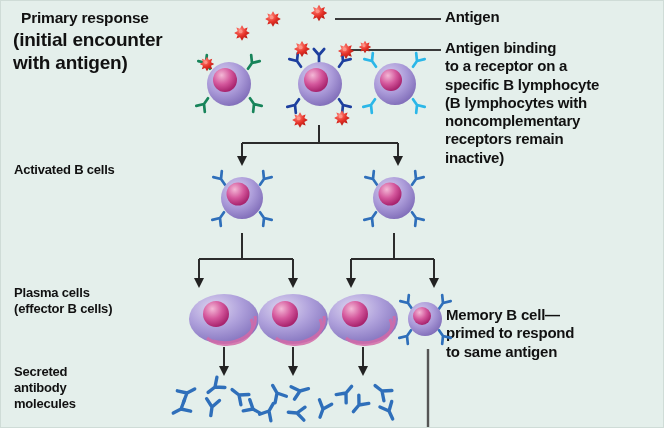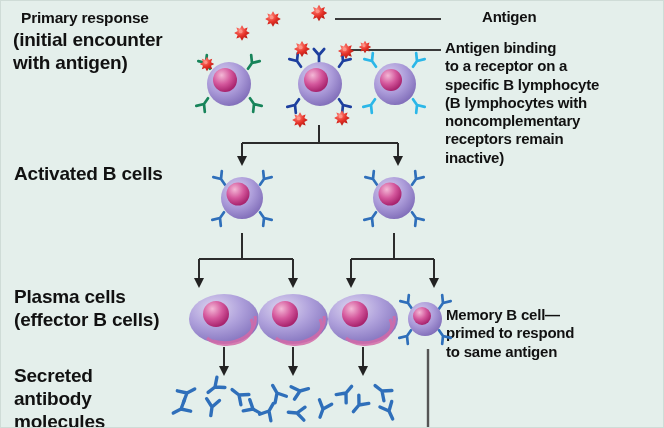--- a/index.html
+++ b/index.html
@@ -20,21 +20,21 @@
   .txt{
     position:absolute;
     color:#111111;
     font-weight:bold;
     line-height:1.22;
     white-space:pre-line;
     letter-spacing:-0.2px;
   }
   .t-head{font-size:15.5px;margin-left:8px;}
   .t-sub{font-size:19px;font-weight:bold;}
-  .t-lbl{font-size:19px;}
+  .t-lbl{font-size:13px;}
   .t-mid{font-size:14.5px;text-align:center;}
   .t-right{font-size:15px;}
   .lead{
     position:absolute;
     background:#3a3a3a;
     height:1.6px;
   }
   svg.ov{
     position:absolute;
     left:0;top:0;
@@ -56,21 +56,21 @@
   <div class="txt t-lbl" style="left:13px; top:161px;">Activated B cells</div>
 
 
   <div class="txt t-lbl" style="left:13px; top:284px;">Plasma cells
 (effector B cells)</div>
 
   <div class="txt t-lbl" style="left:13px; top:363px;">Secreted
 antibody
 molecules</div>
 
-  <div class="txt t-right" style="left:444px; top:7px;margin-left:37px;">Antigen</div>
+  <div class="txt t-right" style="left:444px; top:7px;">Antigen</div>
 
   <div class="txt t-right" style="left:444px; top:38px; width:214px;">Antigen binding
 to a receptor on a
 specific B lymphocyte
 (B lymphocytes with
 noncomplementary
 receptors remain
 inactive)</div>
 
   <div class="txt t-right" style="left:445px; top:305px; width:205px;">Memory B cell—

